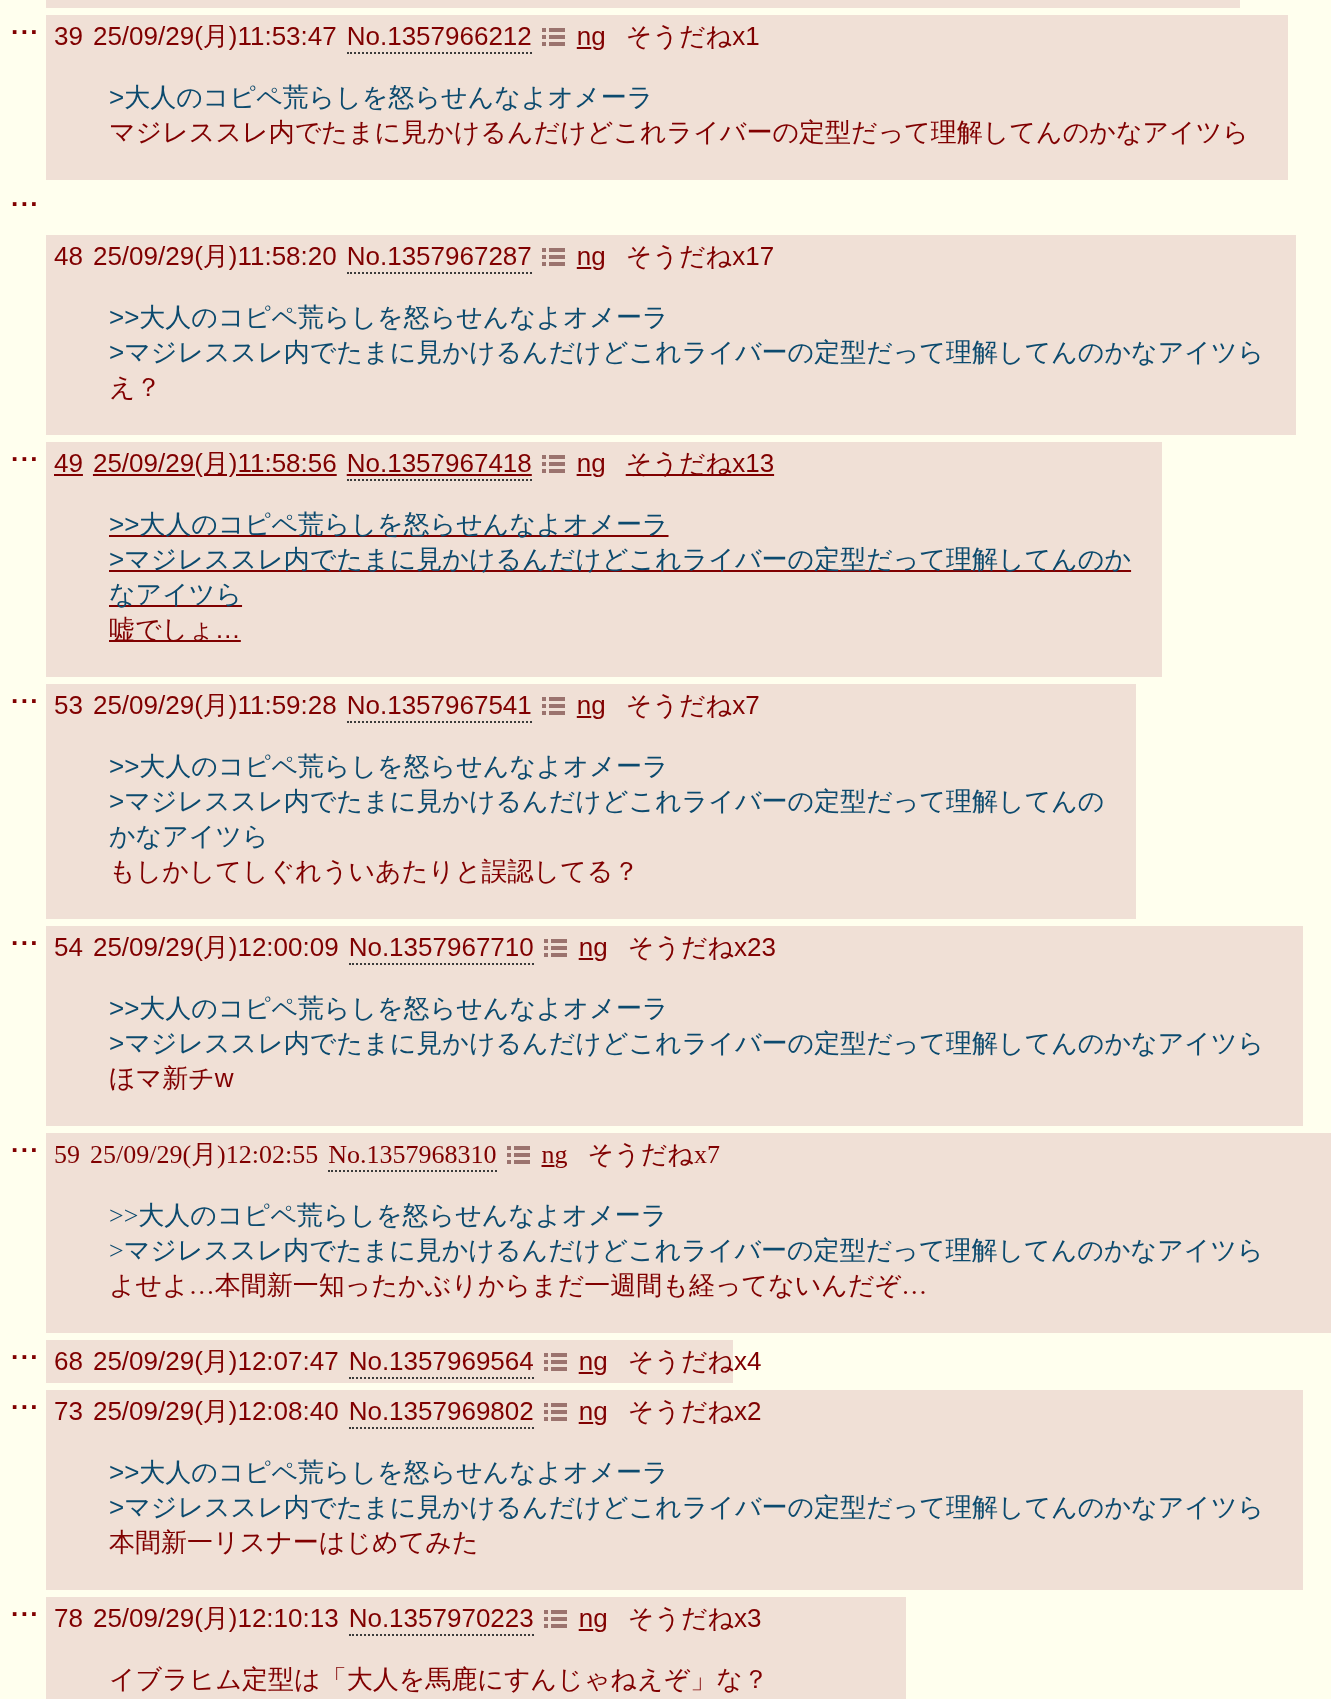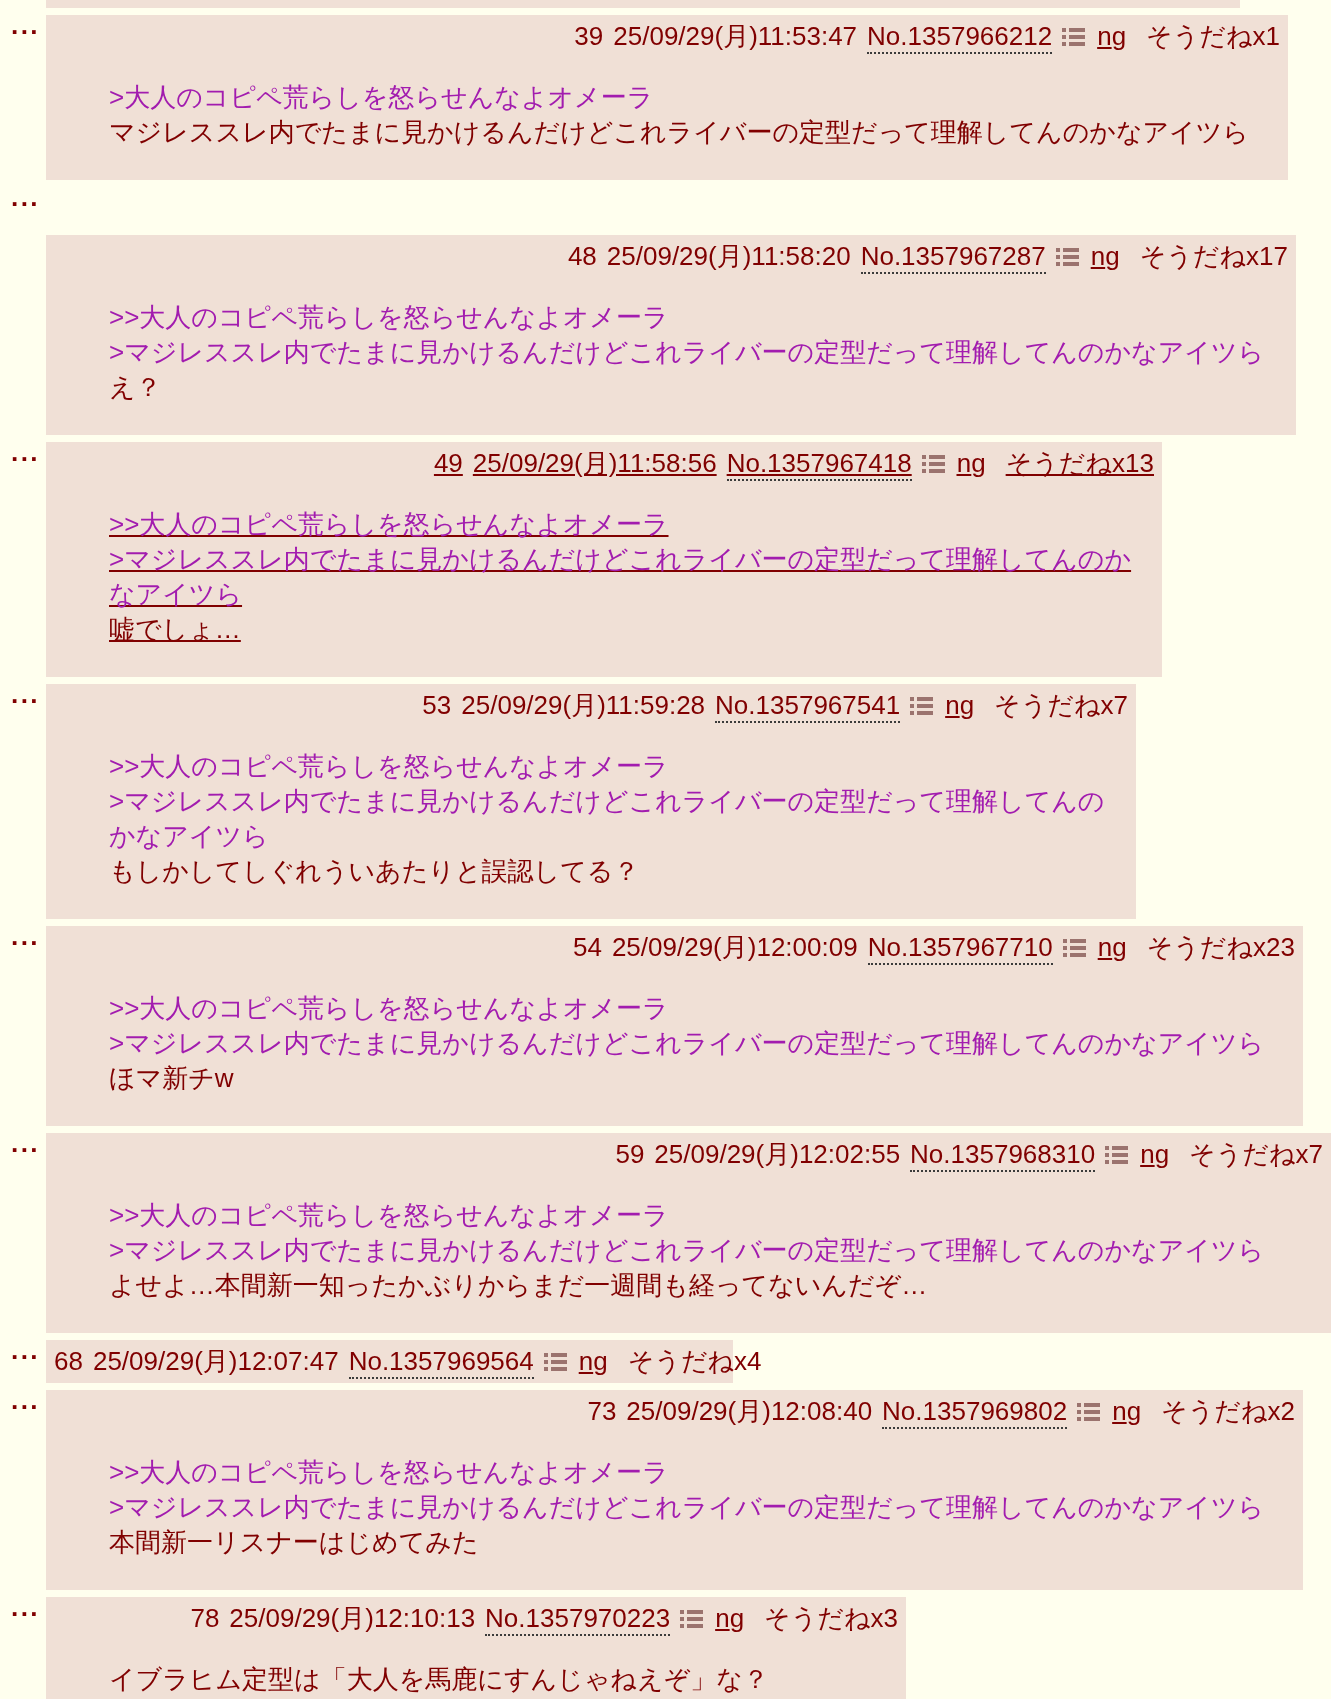--- a/index.html
+++ b/index.html
@@ -37,21 +37,20 @@
     cursor: pointer;
     user-select: none;
   }
   .post-box {
     background: #f0e0d6;
     padding: 4px 8px;
   }
   .post-header {
     line-height: 35px;
     white-space: nowrap;
-    text-align: right;
   }
   .post-num { margin-right: 10px; }
   .post-date { margin-right: 10px; }
   .post-no {
     border-bottom: 2px dotted #3b3b3b;
     padding-bottom: 1px;
     cursor: pointer;
   }
   .list-icon {
     display: inline-block;
@@ -78,21 +77,21 @@
     background: #9b736e;
   }
   .ng-link { margin-right: 20px; cursor: pointer; }
   .ng-link .u { text-decoration: underline; }
   .sodane { cursor: pointer; }
   blockquote.post-body {
     margin: 26px 0 26px 55px;
     padding: 0;
   }
   .bq-line { line-height: 35px; }
-  .bq-line.quote { color: #a21caf; }
+  .bq-line.quote { color: #0c4a6e; }
 </style>
 </head>
 <body>
 
 <div class="thread">
   <div class="prev-post-sliver"></div>
   <div id="post-list">
   <div class="post-row">
     <div class="gutter">···</div>
     <div class="post-box" style="width: 1242px;">
@@ -202,21 +201,21 @@
       <blockquote class="post-body">
             <div class="bq-line quote">&gt;&gt;大人のコピペ荒らしを怒らせんなよオメーラ</div>
             <div class="bq-line quote">&gt;マジレススレ内でたまに見かけるんだけどこれライバーの定型だって理解してんのかなアイツら</div>
             <div class="bq-line">ほマ新チw</div>
           </blockquote>
     </div>
   </div>
 
   <div class="post-row">
     <div class="gutter">···</div>
-    <div class="post-box" style="width: 1293px;">
+    <div class="post-box" style="width: 1293px; font-family: Liberation Serif, serif;">
       <div class="post-header">
         <span class="post-num">59</span><span class="post-date">25/09/29(月)12:02:55</span><span class="post-no">No.1357968310</span><span class="list-icon"><span class="r">
                 <span class="d"></span>
                 <span class="b"></span>
               </span><span class="r">
                 <span class="d"></span>
                 <span class="b"></span>
               </span><span class="r">
                 <span class="d"></span>
                 <span class="b"></span>

